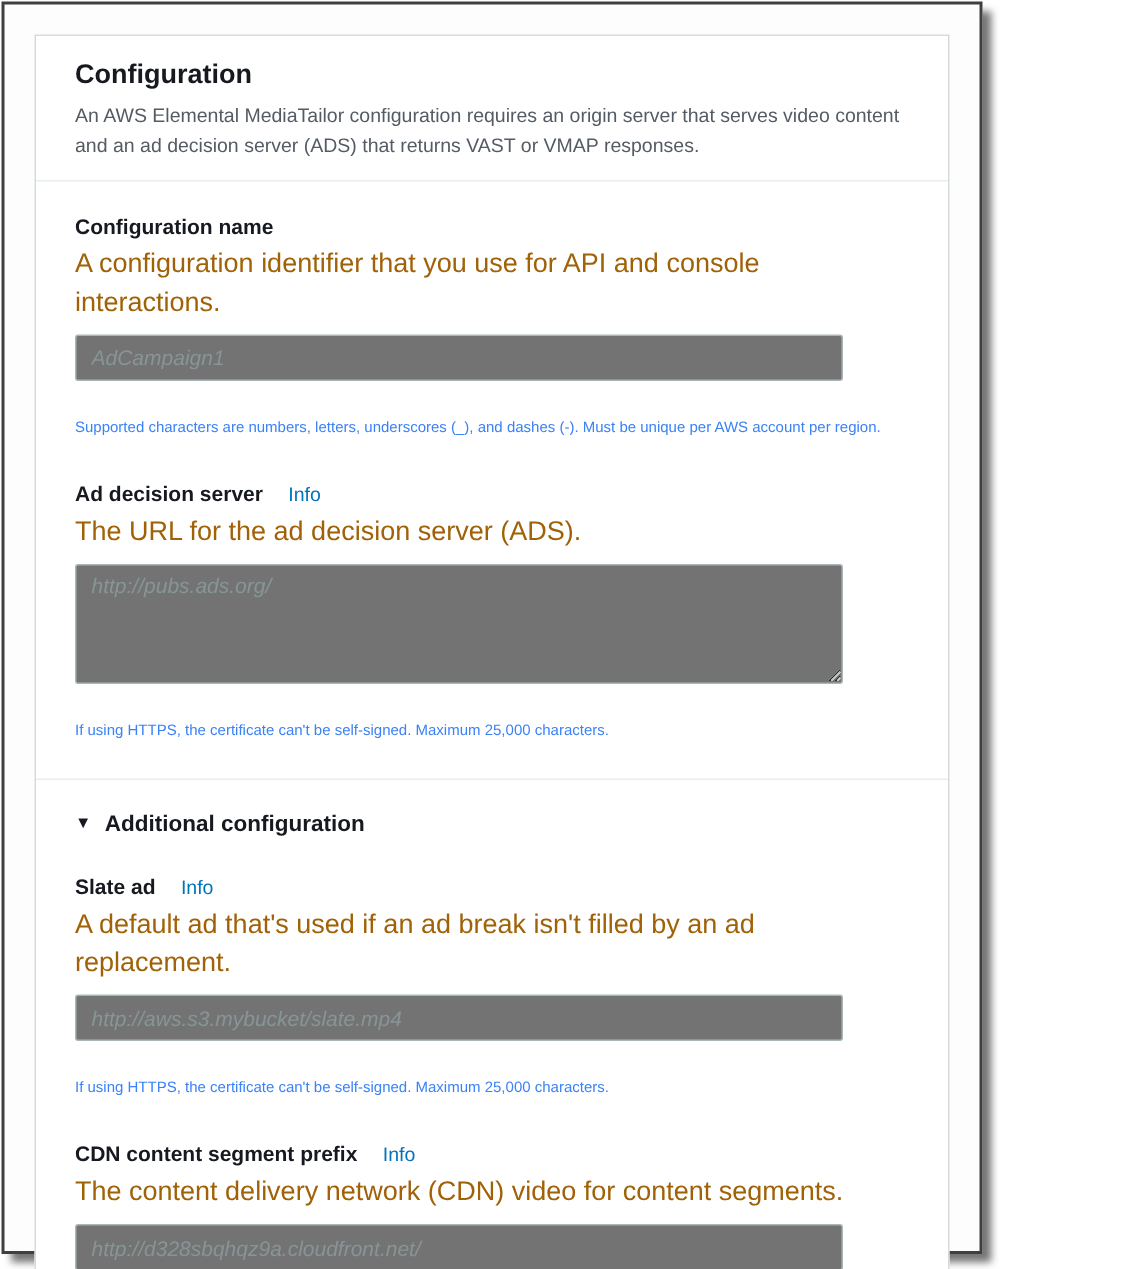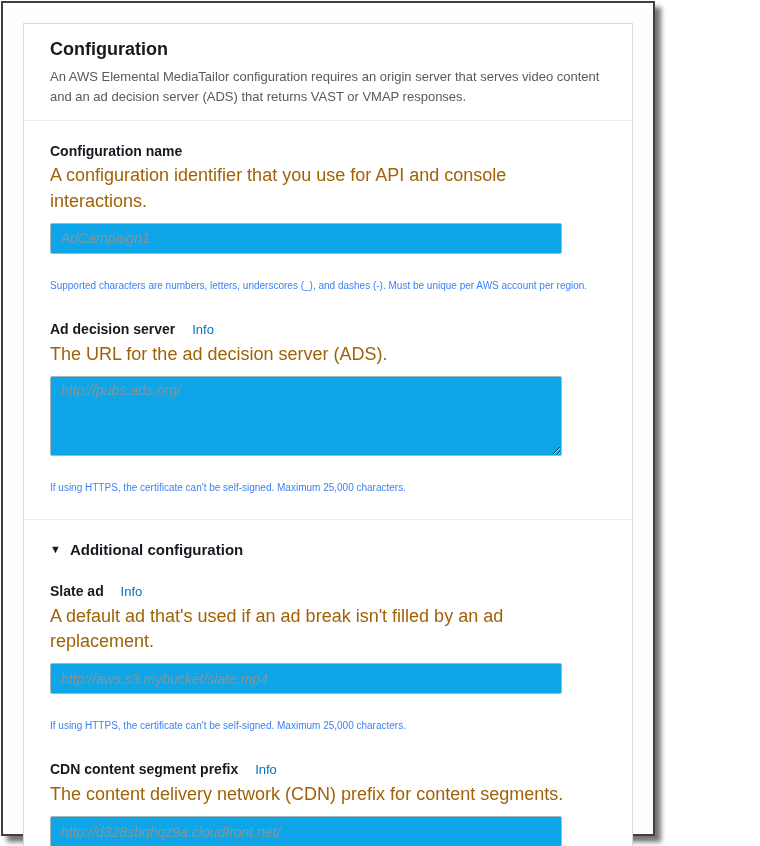--- a/index.html
+++ b/index.html
@@ -65,21 +65,21 @@
     font-size: 18px;
     color: #a16207;
     line-height: 1.4;
   }
   .text-input, .text-area {
     display: block;
     margin-top: 9px;
     width: 512px;
     border: 1px solid #aab7b8;
     border-radius: 2px;
-    background: #0ea5e9;
+    background: #737373;
     padding: 5px 10px;
     font-size: 14px;
     font-family: "Liberation Sans", sans-serif;
     color: #16191f;
   }
   .text-input { height: 31px; }
   .text-area { height: 80px; resize: both; }
   .text-input::placeholder, .text-area::placeholder {
     color: #879596;
     font-style: italic;
@@ -163,21 +163,21 @@
           <div class="field-desc">A default ad that's used if an ad break isn't filled by an ad replacement.</div>
           <input class="text-input" type="text" placeholder="http://aws.s3.mybucket/slate.mp4" style="">
           <div class="hint">If using HTTPS, the certificate can't be self-signed. Maximum 25,000 characters.</div>
         </div>
 
         <div class="field">
           <div class="label-row">
             <span>CDN content segment prefix</span>
             <a class="info-link">Info</a>
           </div>
-          <div class="field-desc">The content delivery network (CDN) prefix for content segments.</div>
+          <div class="field-desc">The content delivery network (CDN) video for content segments.</div>
           <input class="text-input" type="text" placeholder="http://d328sbqhqz9a.cloudfront.net/" style="">
         </div>
 
       </div>
     </div>
   </div>
 
 </div>
 
 </body></html>

